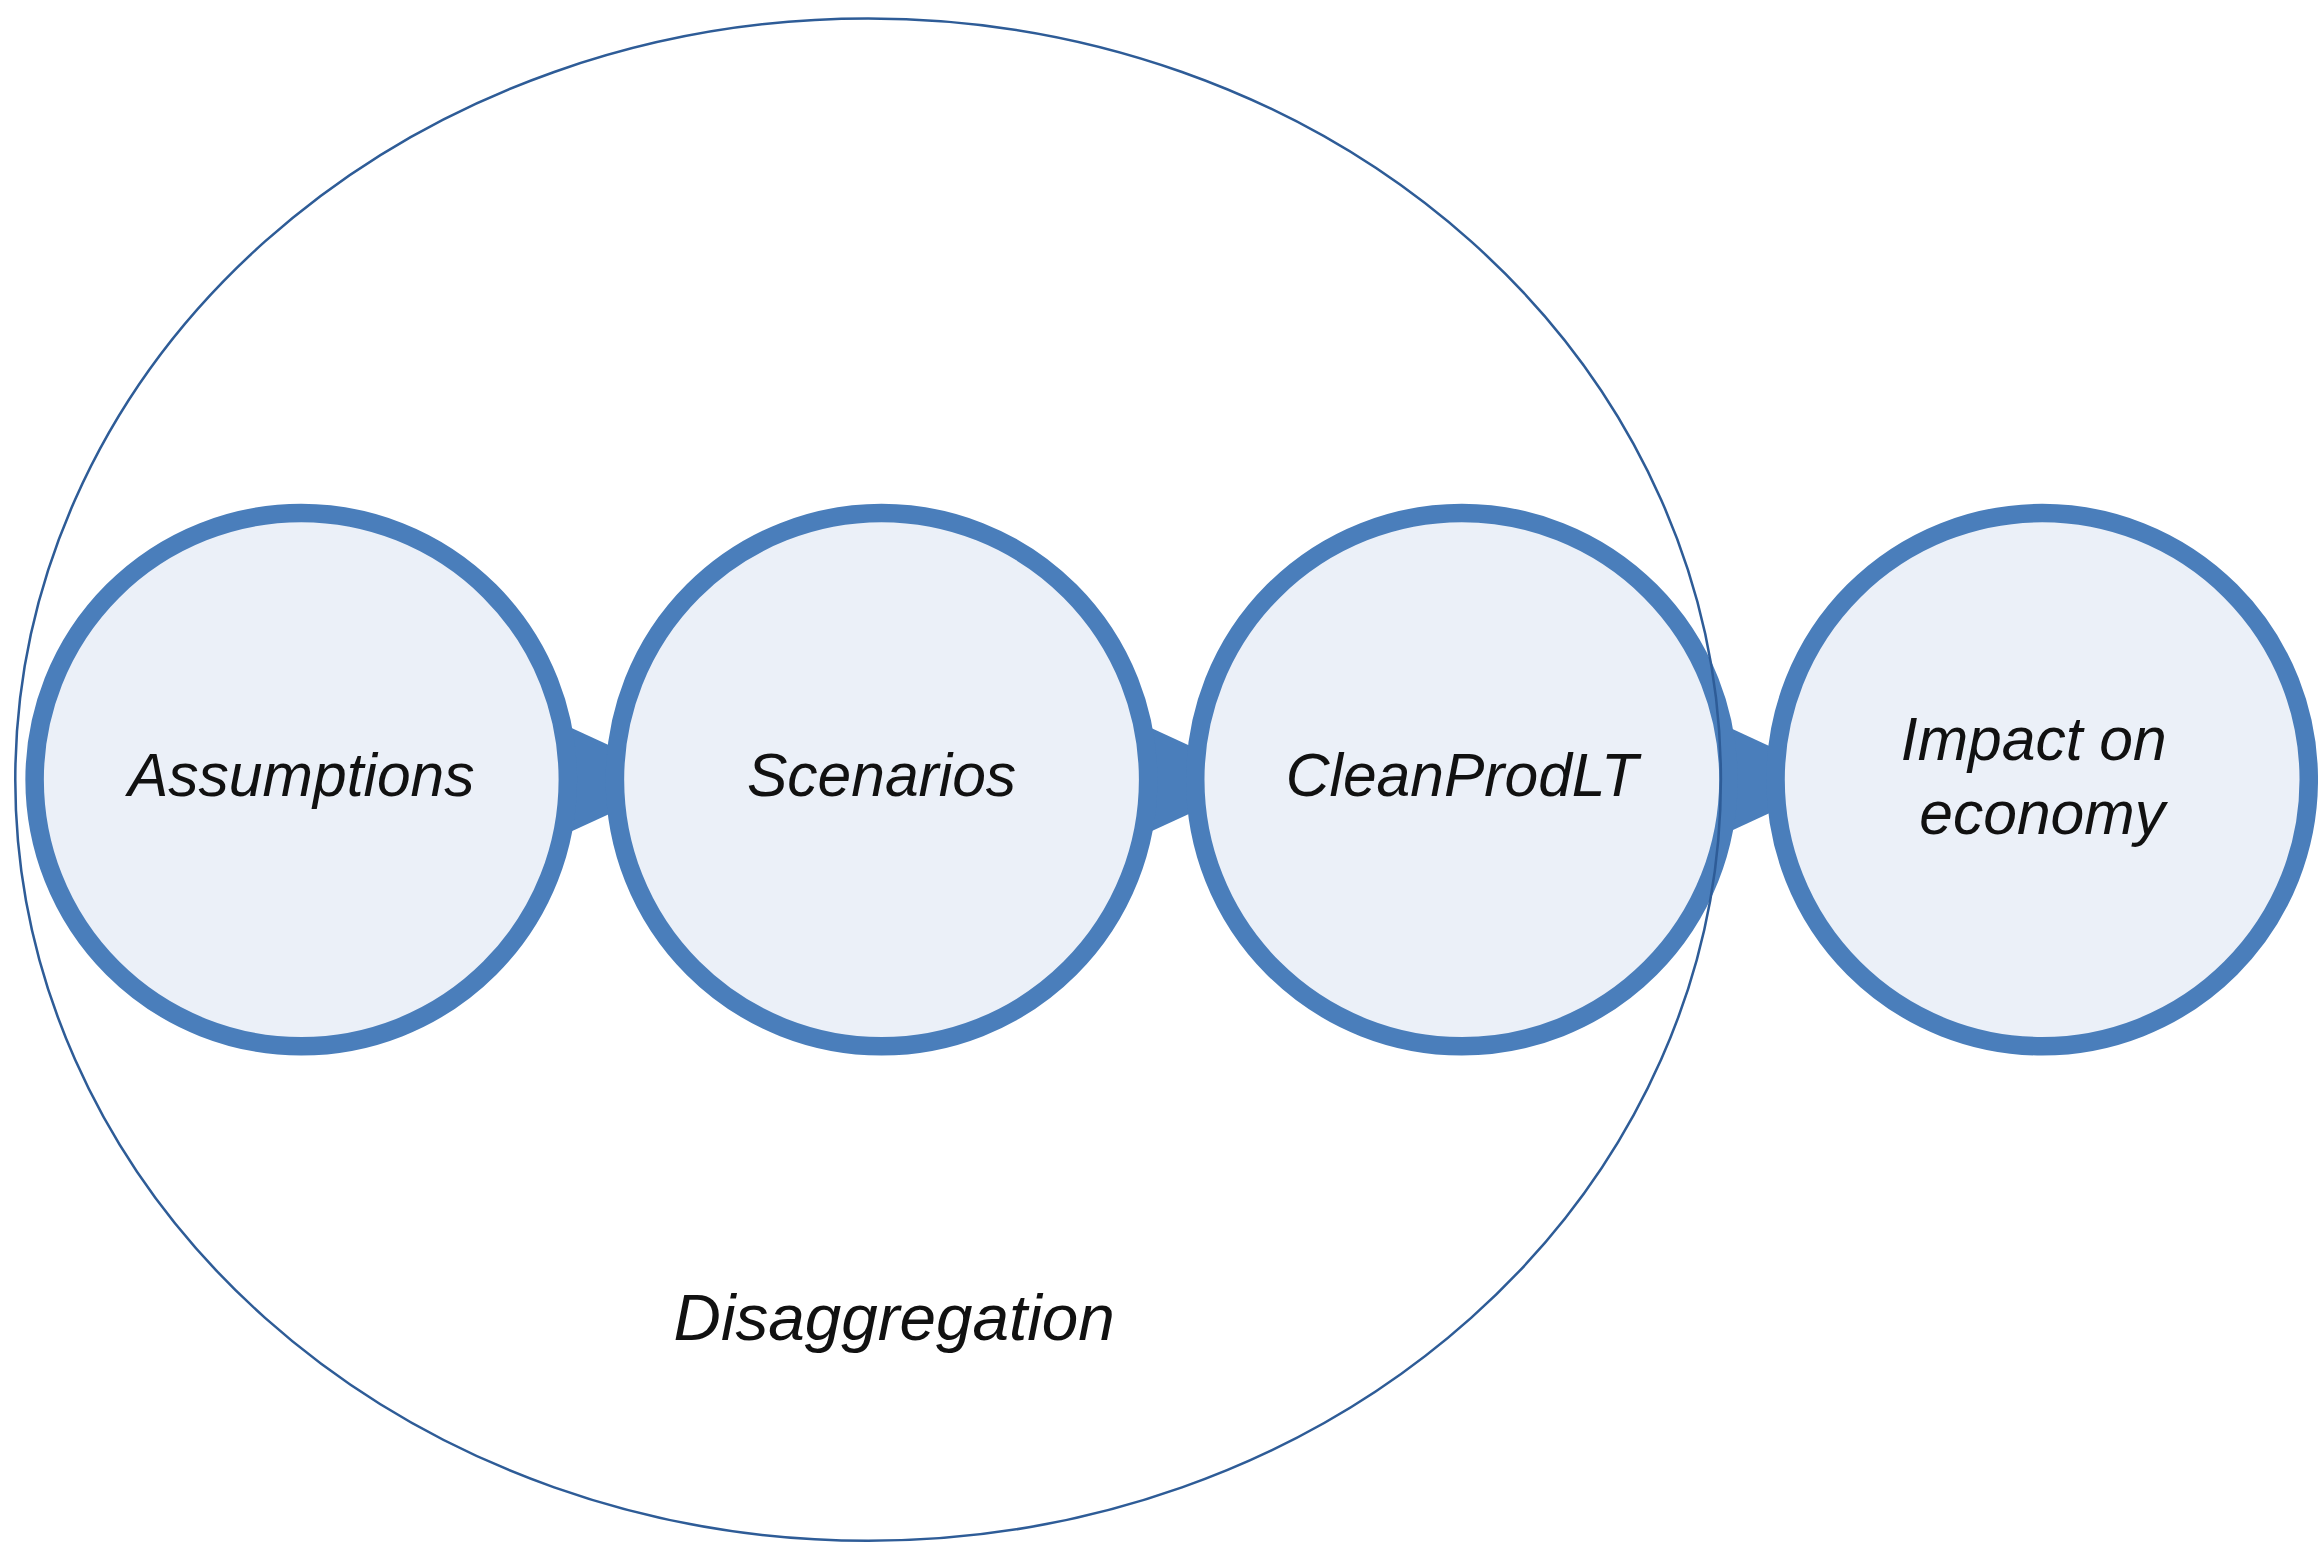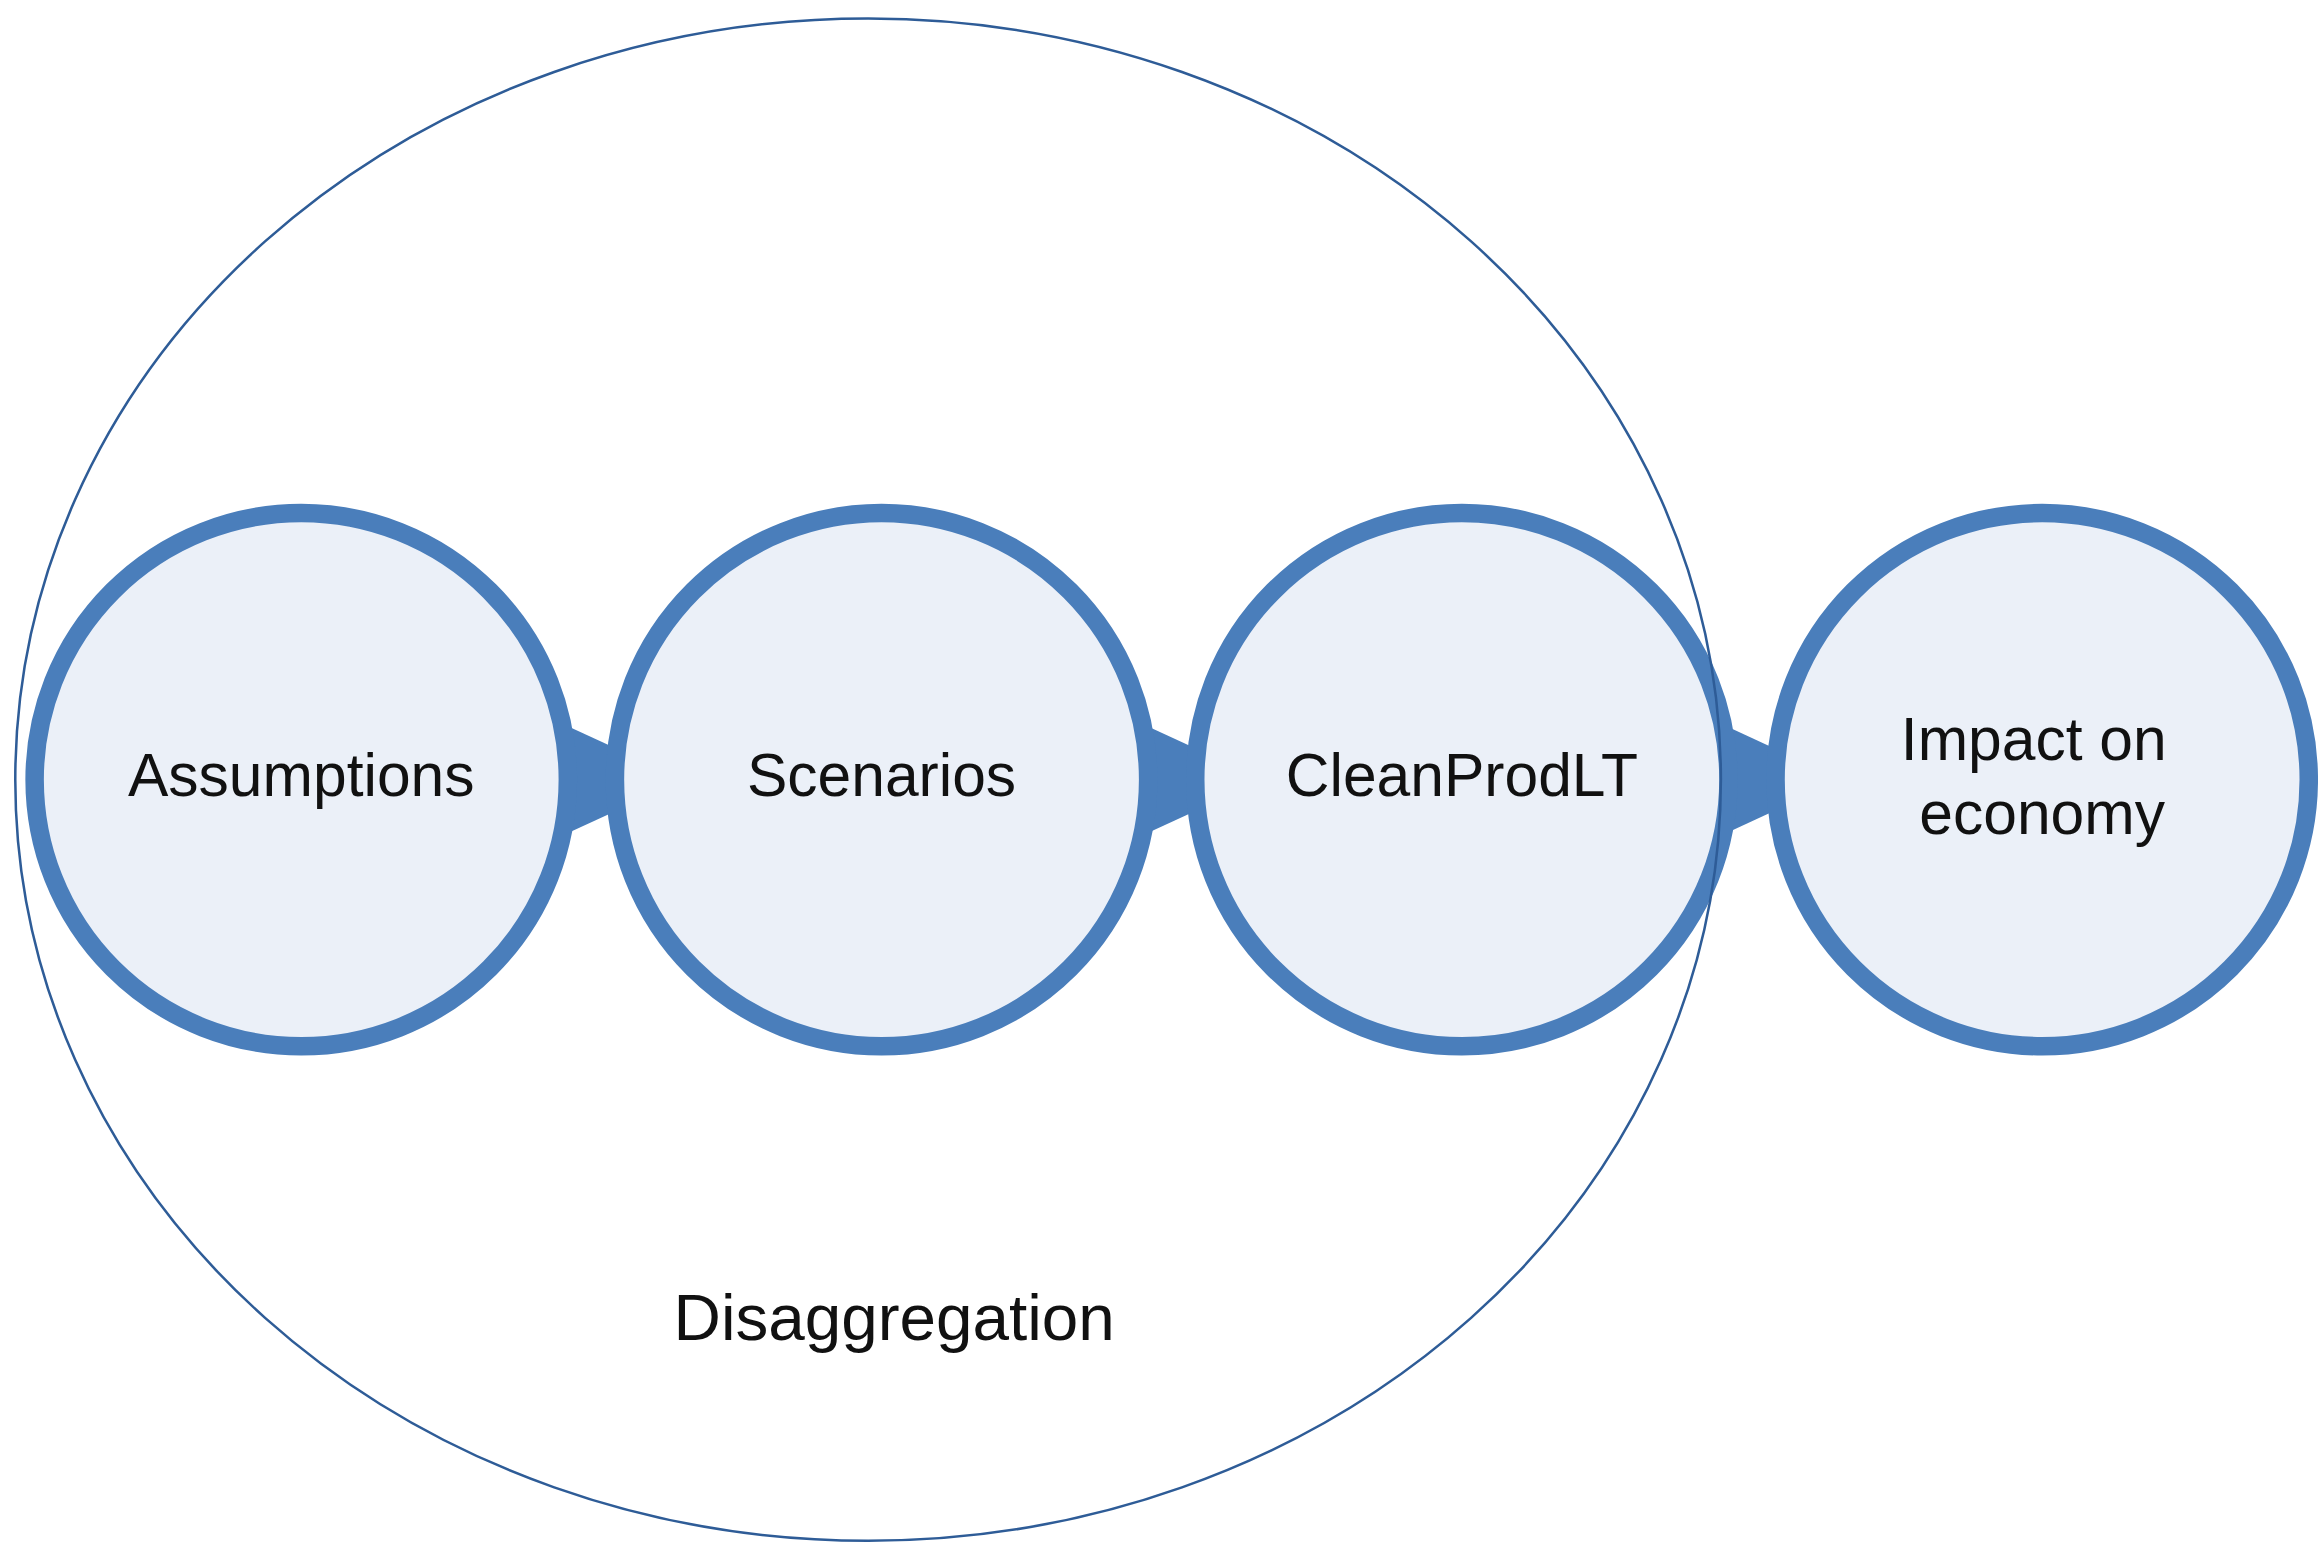--- a/index.html
+++ b/index.html
@@ -9,20 +9,21 @@
   }
   body {
     font-family: "Liberation Sans", sans-serif;
   }
   #canvas-wrap {
     position: relative;
     width: 2319px;
     height: 1545px;
     background: #ffffff;
     overflow: hidden;
+    font-style: italic;
   }
   svg#diagram {
     display: block;
     width: 2319px;
     height: 1566px;
   }
   .node-label {
     font-family: "Liberation Sans", sans-serif;
     font-size: 72px;
     fill: #111111;

